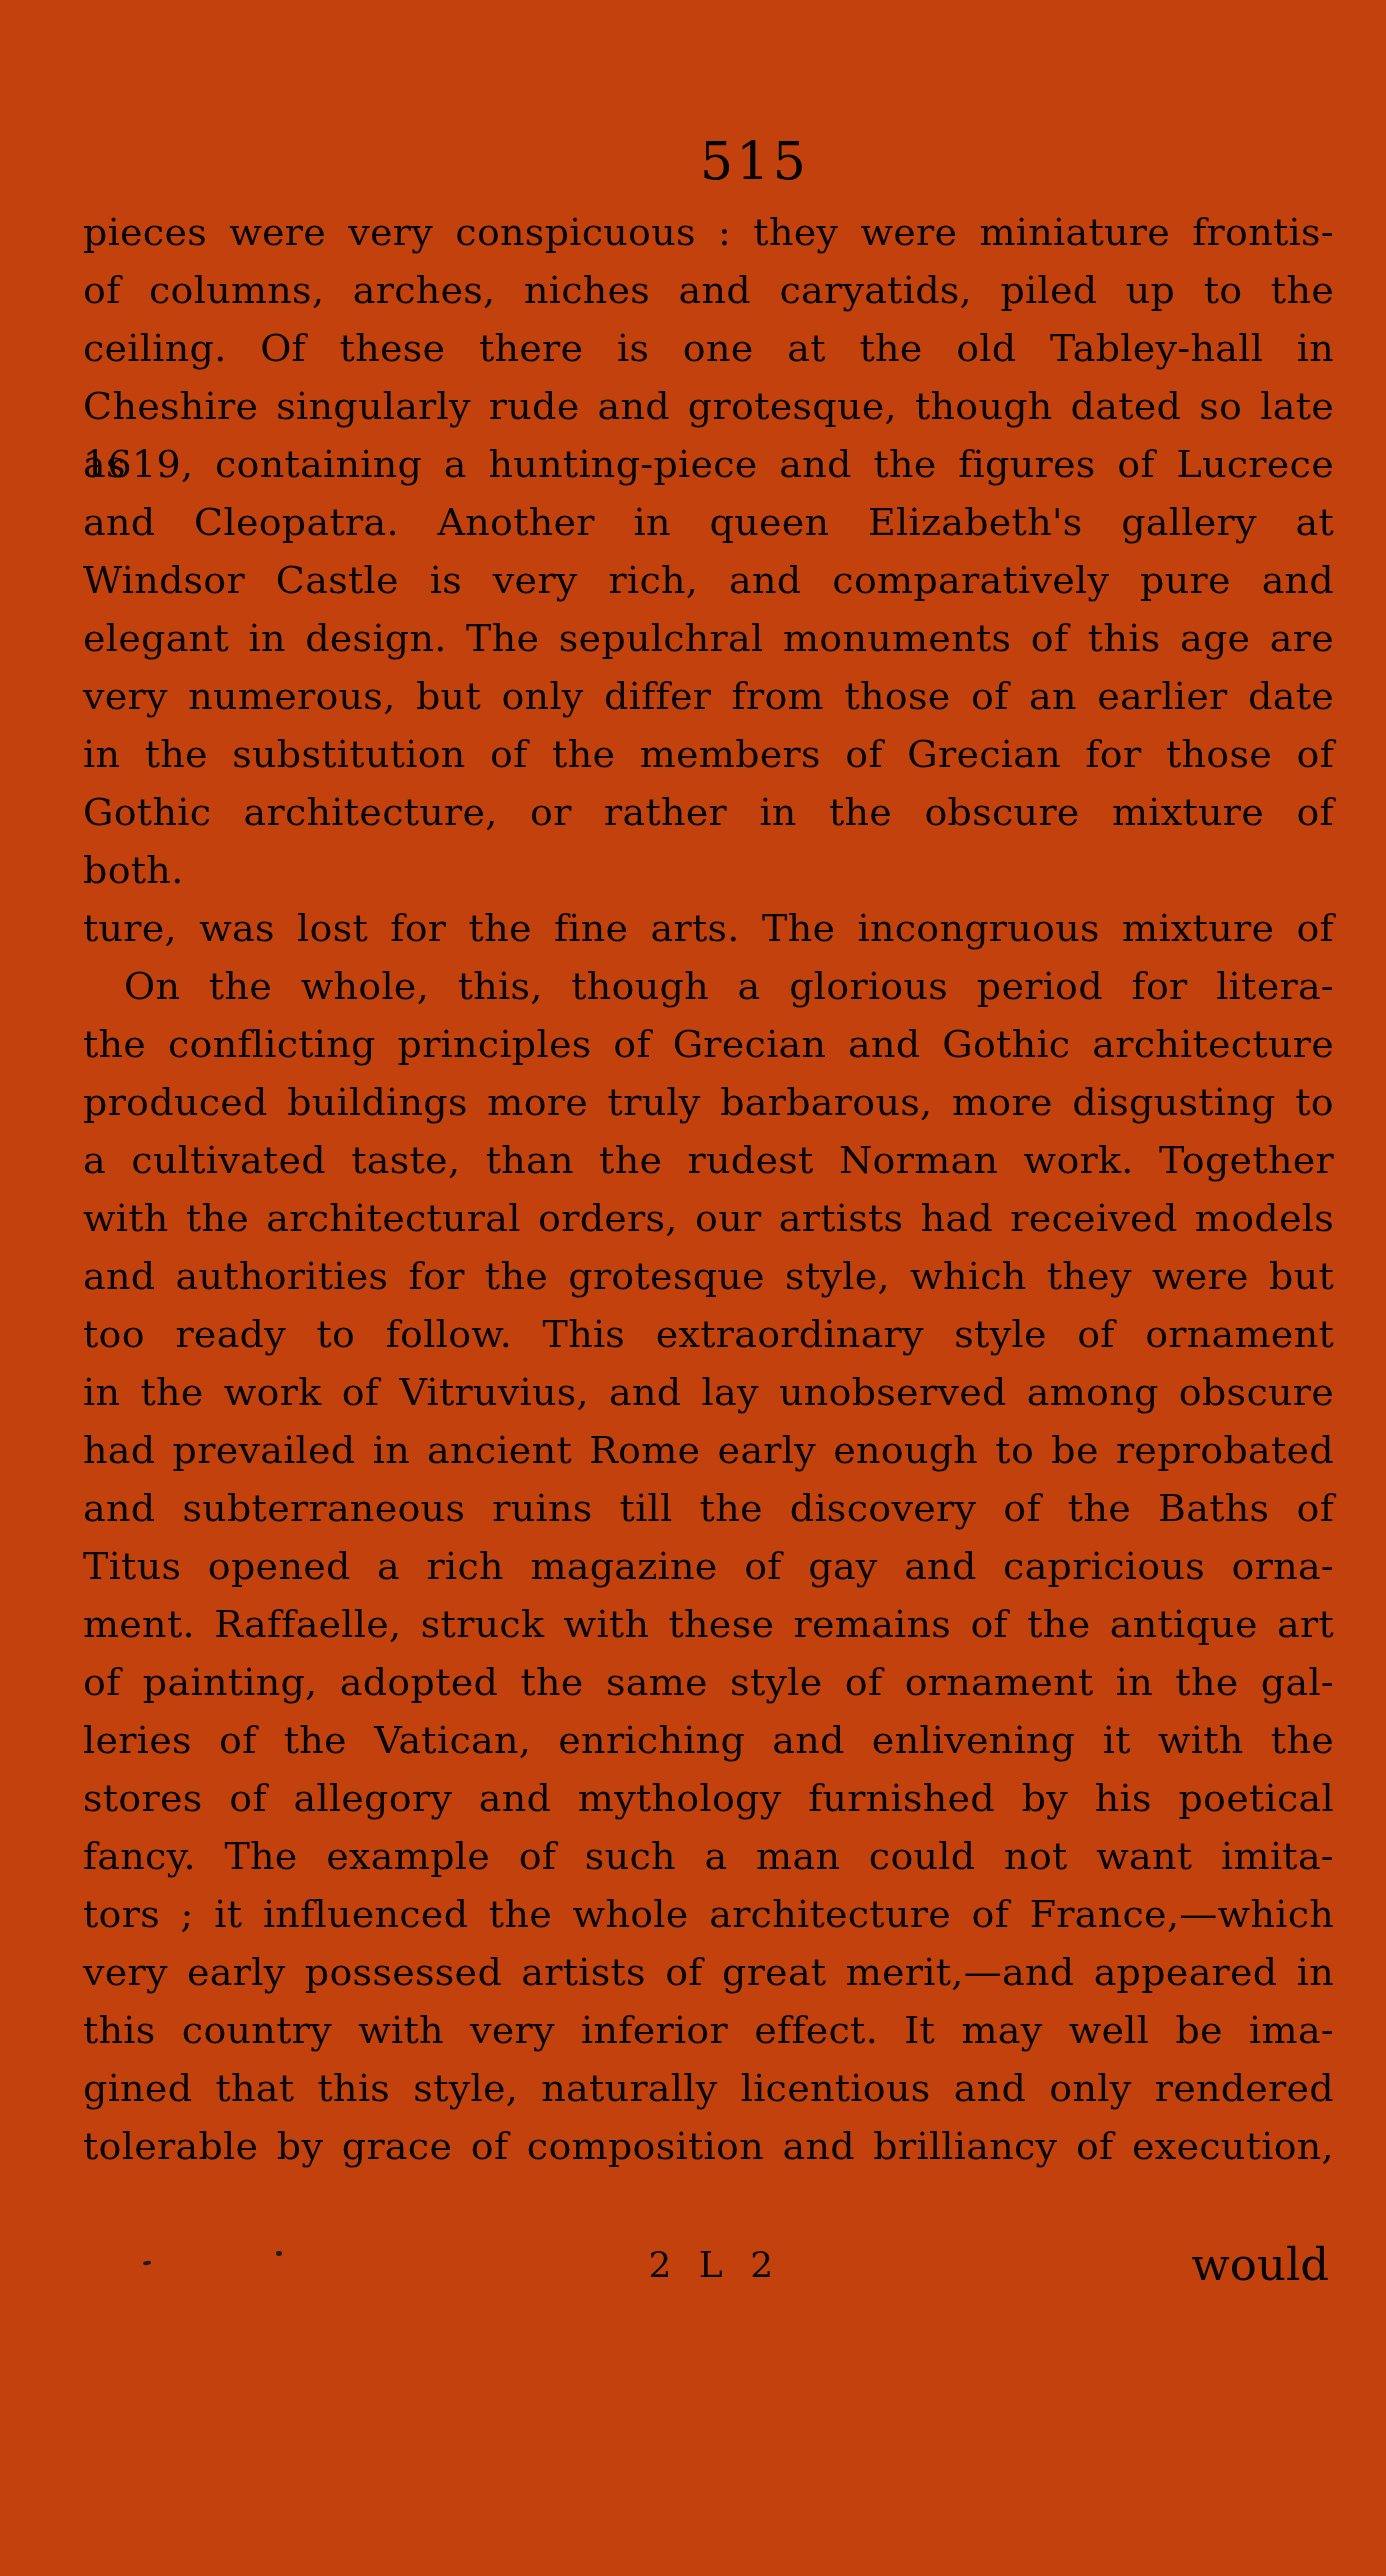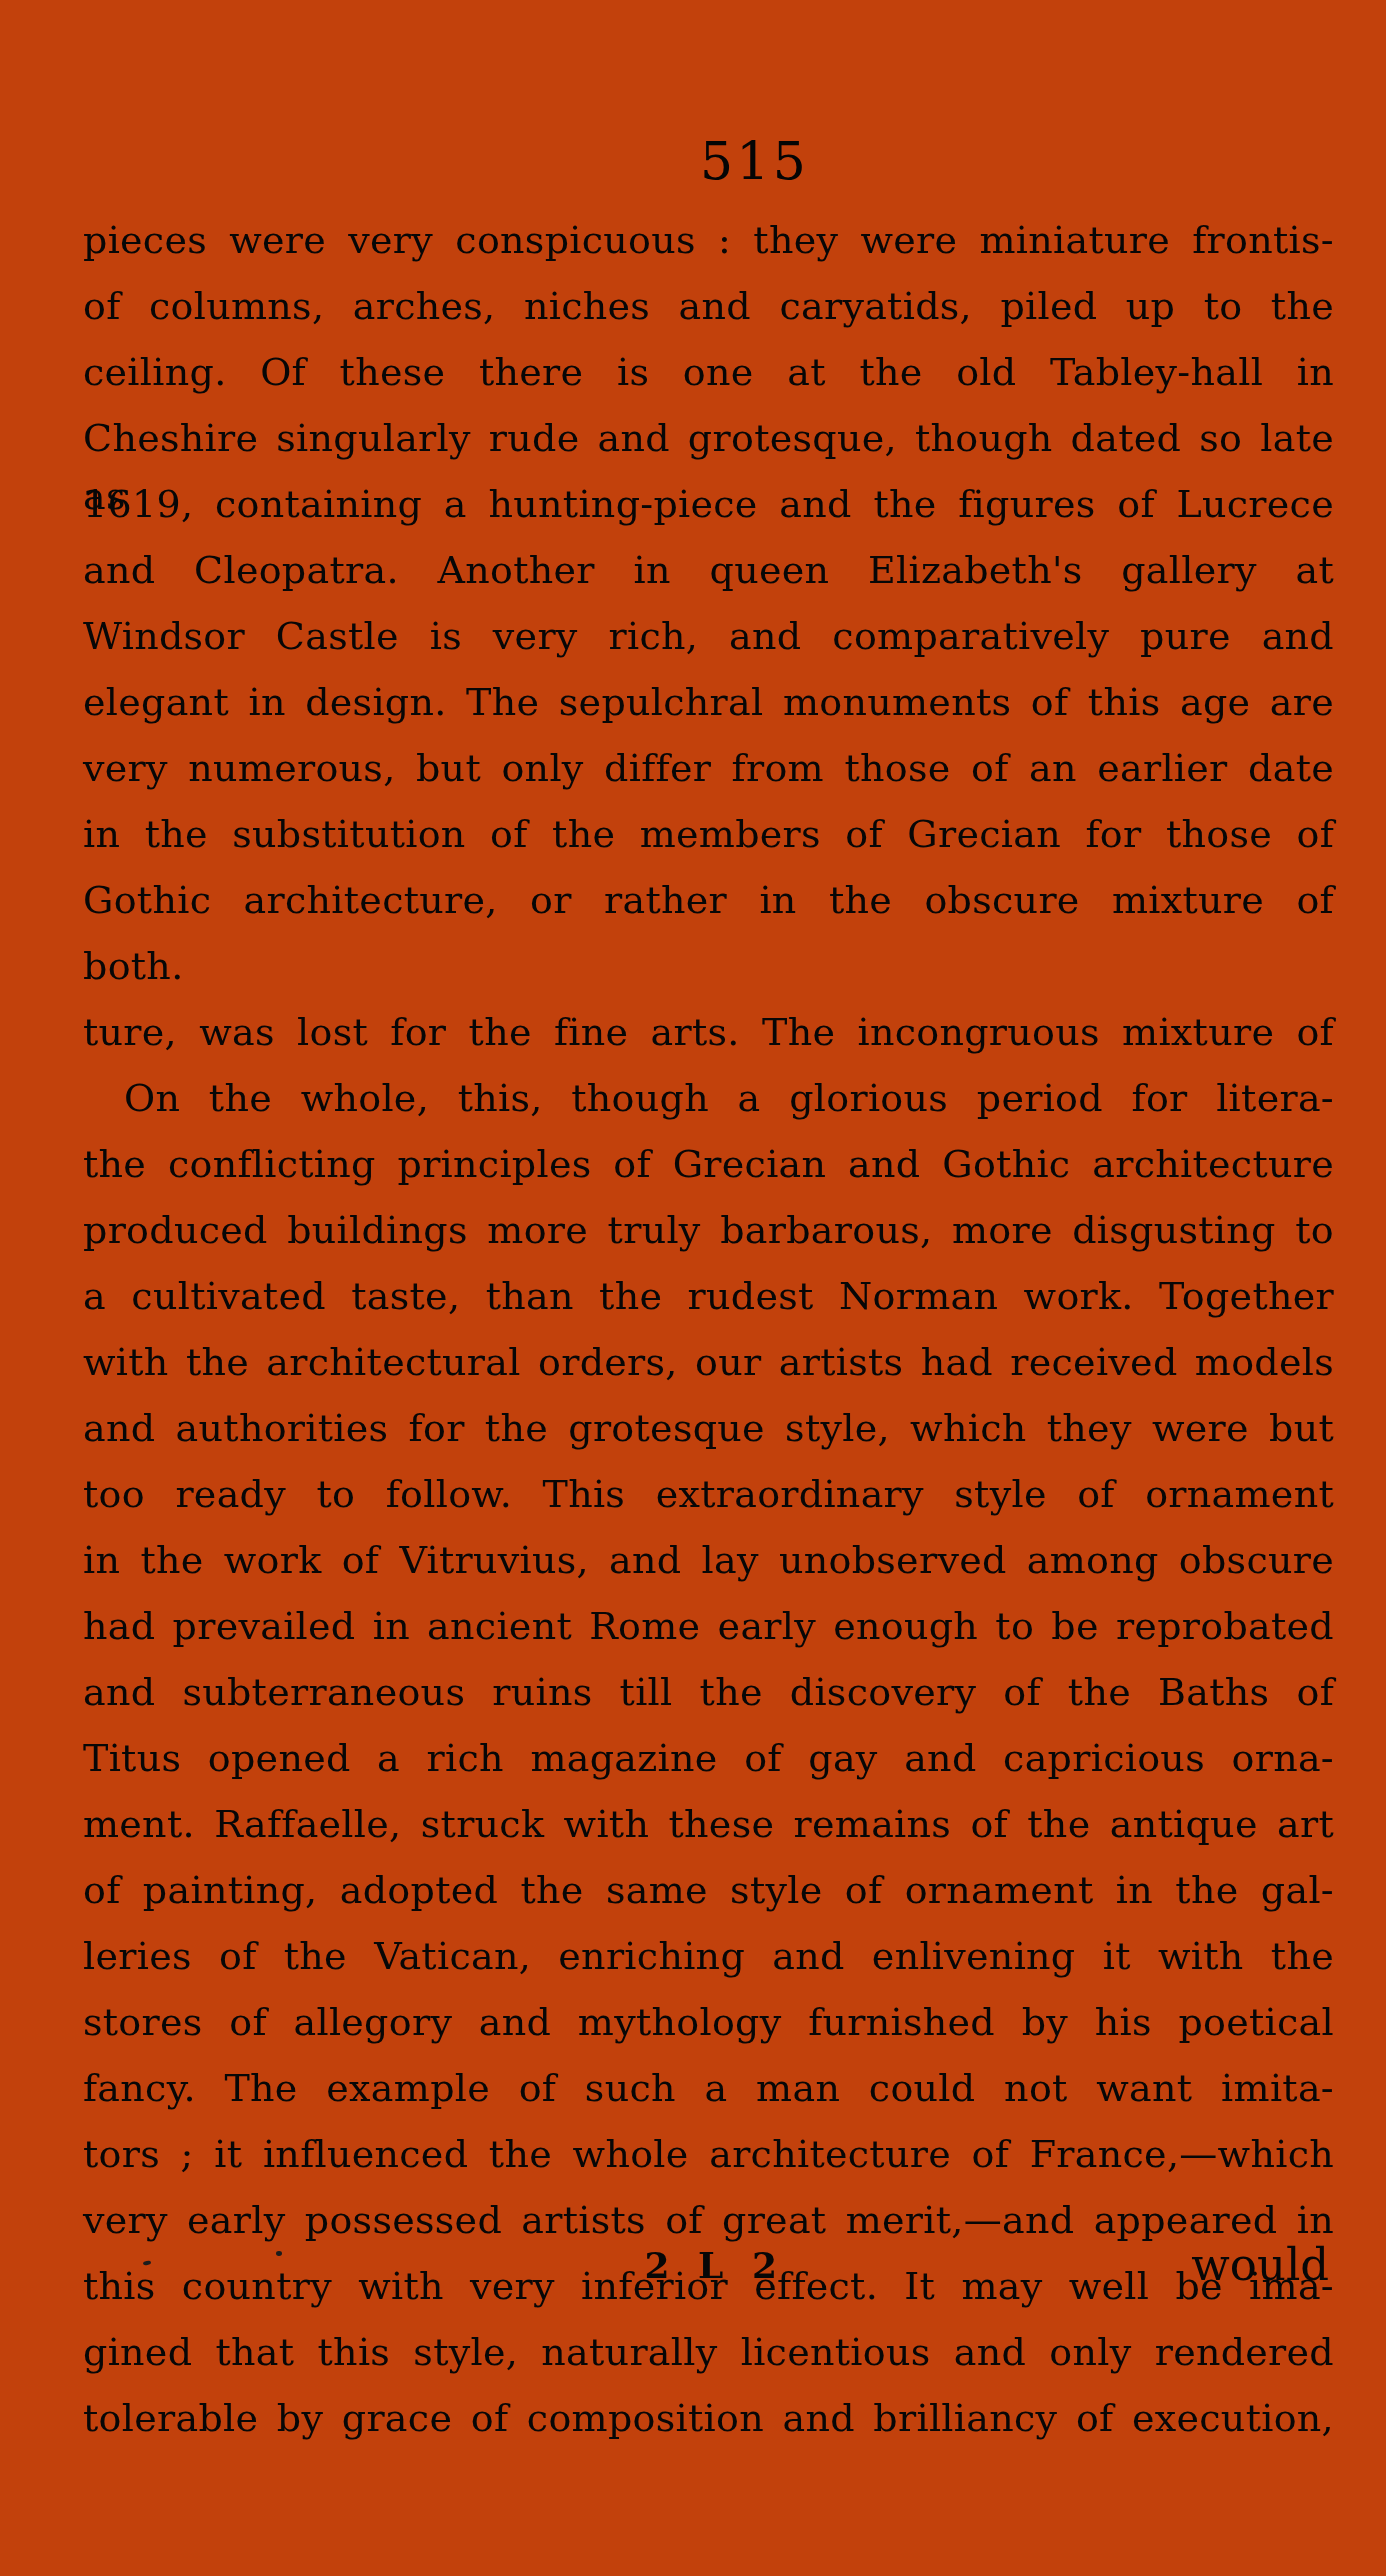--- a/index.html
+++ b/index.html
@@ -32,39 +32,37 @@
     line-height: 58px;
     letter-spacing: 0.3px;
     color: #070707;
   }
   .line {
     width: 100%;
     height: 58px;
     text-align: justify;
     text-align-last: justify;
     white-space: normal;
-    margin-top: 8px;
   }
   .line.indent { padding-left: 41px; width: calc(100% - 41px); }
   .line.short { text-align-last: left; }
   .footer-line {
     position: absolute;
     left: 83px; top: 2236px;
     width: 1251px;
     height: 58px;
     font-size: 36px;
     line-height: 58px;
     color: #070707;
   }
   .signature {
     position: absolute;
     left: 50.5%;
     transform: translateX(-50%);
     letter-spacing: 8px;
-    font-weight: bold;
   }
   .catchword {
     position: absolute;
     right: 4.9px;
     font-size: 45px;
   }
   .speck { position: absolute; background: #1c1c1c; border-radius: 50%; }
   .speck.s1 { left: 143px; top: 2261px; width: 8px; height: 4px; transform: rotate(-12deg); }
   .speck.s2 { left: 276px; top: 2251px; width: 5.7px; height: 4.9px; }
 </style>

